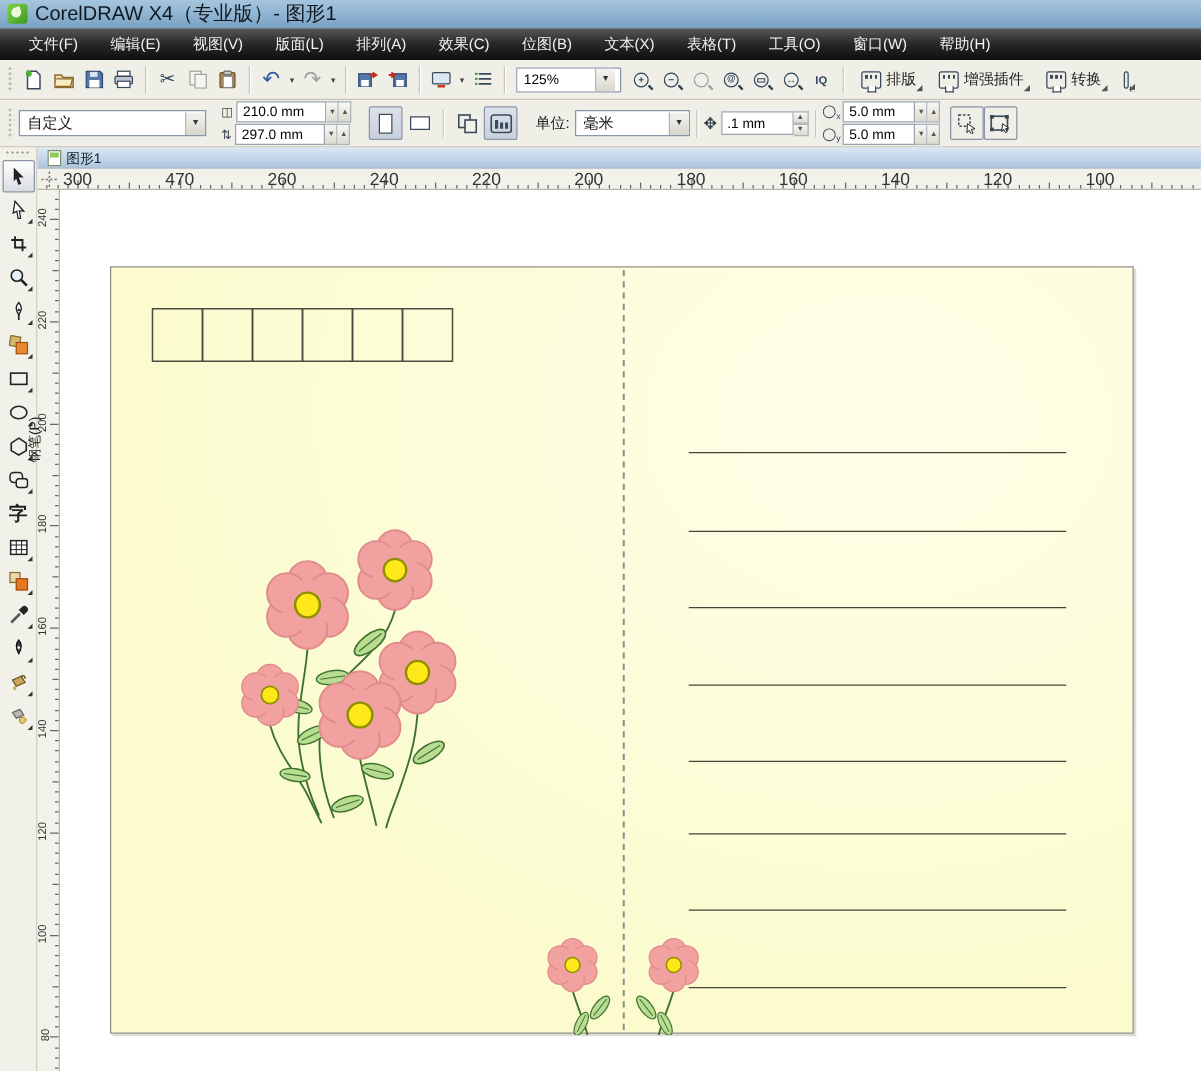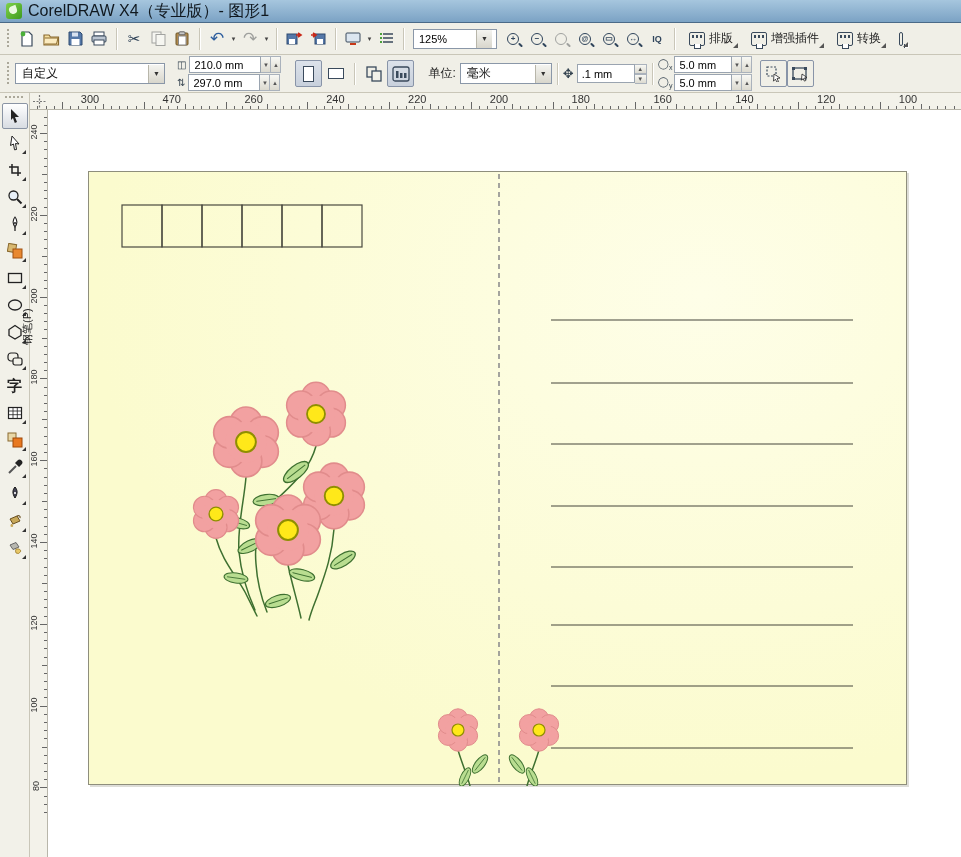--- a/index.html
+++ b/index.html
@@ -112,21 +112,21 @@
     transform-origin:left top; font-size:11px; color:#222; white-space:nowrap; z-index:5; }
   .glyph-tool { font-size:15px; font-weight:bold; color:#222; }
 
   .rightcol { flex:1; display:flex; flex-direction:column; min-width:0; }
 
   
   .hruler { height:17px; flex:0 0 17px; background:var(--ruler_bg,#F3F2EA);
     border-bottom:1px solid #B8B6AA; position:relative; overflow:hidden; }
   .hruler .corner-origin { position:absolute; left:3px; top:2px; width:13px; height:13px; }
   .htick { position:absolute; bottom:0; width:1px; background:#666; }
-  .hlab { position:absolute; top:0px; font-size:11px; color:#333; transform:translateX(-50%);margin-left:28px; }
+  .hlab { position:absolute; top:0px; font-size:14px; color:#333; transform:translateX(-50%); }
   .workrow { flex:1; display:flex; min-height:0; }
   .vruler { width:18px; flex:0 0 18px; background:var(--ruler_bg,#F3F2EA);
     border-right:1px solid #B8B6AA; position:relative; overflow:hidden; }
   .vtick { position:absolute; right:0; height:1px; background:#666; }
   .vlab { position:absolute; right:6px; font-size:9px; color:#333;
     transform:rotate(-90deg); transform-origin:center; white-space:nowrap; }
 
   
   .canvas { flex:1; background:var(--canvas_bg,#FFFFFF); position:relative; overflow:hidden; }
   .card { position:absolute; left:40px; top:61px; width:819px; height:614px;
@@ -138,20 +138,34 @@
 </head>
 <body>
 
 <div class="window">
 
   <div class="titlebar">
     <div class="app-ico"></div>
     <div class="title">CorelDRAW X4（专业版）- 图形1</div>
   </div>
 
+  <div class="menubar">
+    <div class="mitem">文件(F)</div>
+    <div class="mitem">编辑(E)</div>
+    <div class="mitem">视图(V)</div>
+    <div class="mitem">版面(L)</div>
+    <div class="mitem">排列(A)</div>
+    <div class="mitem">效果(C)</div>
+    <div class="mitem">位图(B)</div>
+    <div class="mitem">文本(X)</div>
+    <div class="mitem">表格(T)</div>
+    <div class="mitem">工具(O)</div>
+    <div class="mitem">窗口(W)</div>
+    <div class="mitem">帮助(H)</div>
+  </div>
 
   <div class="tb toolbar">
     <div class="grip"></div>
     <div class="tbtn">
       <svg width="16" height="16">
           <path d="M3,1 h7 l3,3 v11 h-10 z" fill="#FFF" stroke="#3A4A5C" stroke-width="1.2"></path>
           <circle cx="4" cy="3" r="2.4" fill="#4BB03A"></circle>
         </svg>
     </div>
     <div class="tbtn">
@@ -466,20 +480,26 @@
       <div class="tool flyout">
         <svg width="16" height="16">
             <path d="M3,5 L9,2.5 L12,7 L6,9.5 Z" fill="#B8B8B0" stroke="#666" stroke-width="1"></path>
             <path d="M9,9 q4,-1 5,2 q-2,4 -5,2 q-1,-2 0,-4" fill="#E8C868" stroke="#A08030" stroke-width="0.8"></path>
           </svg>
       </div>
       <span class="pen-tip">钢笔(P)</span>
     </div>
 
     <div class="rightcol">
+      <div class="docbar">
+        <div class="doctab">
+          <span class="doc-ico"></span>
+          <span>图形1</span>
+        </div>
+      </div>
       <div class="hruler" id="hruler">
         <svg class="corner-origin" width="13" height="13">
             <path d="M6.5,0 V13 M0,6.5 H13" stroke="#777" stroke-width="1.2" stroke-dasharray="2 1.5"></path>
           </svg>
       <div class="htick" style="left: 7.46px; height: 3px;"></div>
           <div class="htick" style="left: 15.64px; height: 3px;"></div>
           <div class="htick" style="left: 23.82px; height: 3px;"></div>
           <div class="htick" style="left: 32px; height: 7px;"></div>
           <div class="hlab" style="left: 32px;">300</div>
           <div class="htick" style="left: 40.18px; height: 3px;"></div>

